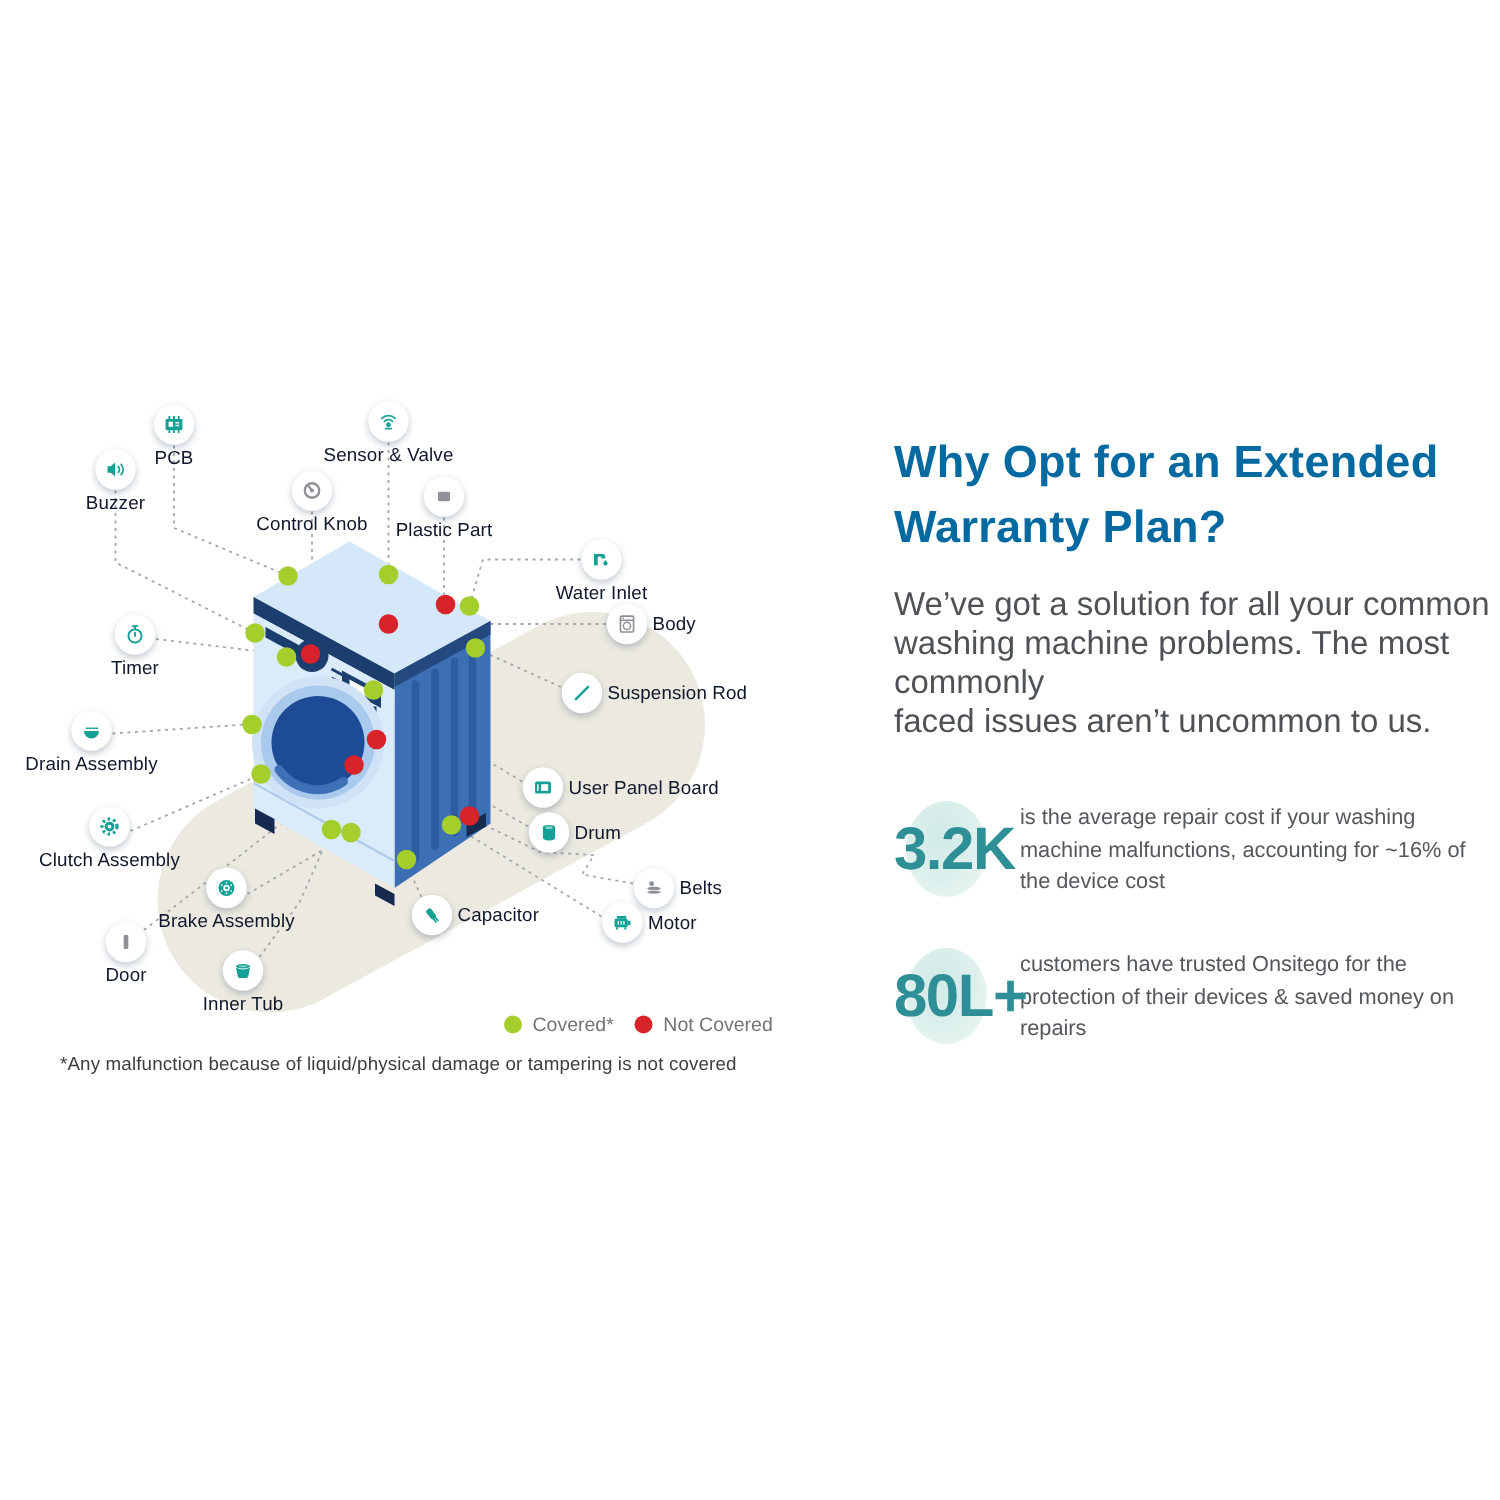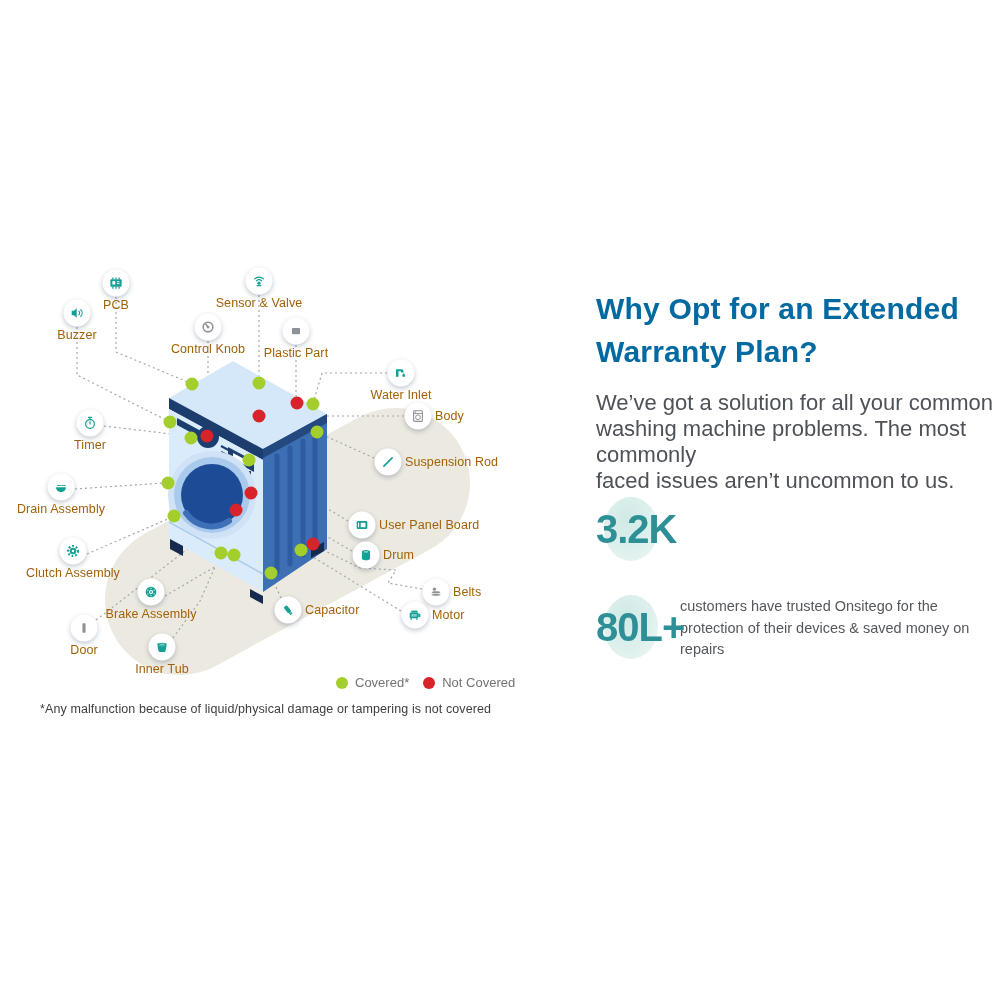--- a/index.html
+++ b/index.html
@@ -9,37 +9,37 @@
   
   #diagram{position:absolute;left:0;top:0;width:545px;height:760px;}
   #diagram-svg{position:absolute;left:0;top:0;}
   #parts-layer{position:absolute;left:0;top:0;width:100%;height:100%;}
   .part{position:absolute;width:0;height:0;}
   .part-icon{position:absolute;left:0;top:0;transform:translate(-50%,-50%);
              width:27px;height:27px;border-radius:50%;background:#fff;
              box-shadow:0 2px 5px rgba(30,60,90,.28);display:flex;align-items:center;justify-content:center;
              color:#14A095;}
   .part-icon.gray{color:#8E9298;}
-  .part-label{position:absolute;font-size:12.5px;color:#a16207;white-space:nowrap;letter-spacing:.1px;}
+  .part-label{position:absolute;font-size:12.5px;color:#0f172a;white-space:nowrap;letter-spacing:.1px;}
   .pos-below .part-label{top:15px;left:0;transform:translateX(-50%);}
   .pos-right .part-label{left:17px;top:0;transform:translateY(-50%);}
 
   .legend{position:absolute;left:336px;top:675px;display:flex;align-items:center;gap:14px;
           font-size:13px;color:#737373;}
   .legend-item{display:flex;align-items:center;}
   .legend-dot{width:12px;height:12px;border-radius:50%;display:inline-block;margin-right:7px;}
   .footnote{position:absolute;left:40px;top:702px;font-size:12.5px;color:#3E3E3E;letter-spacing:.1px;}
 
   
   .right-col{position:absolute;left:596px;top:287px;width:404px;height:470px;}
   .right-col h2{margin:0;font-size:30px;line-height:43px;font-weight:bold;color:#0369a1;
                 white-space:pre-line;letter-spacing:.2px;}
   .right-col .lead{position:absolute;left:0;top:103px;margin:0;font-size:22px;line-height:26px;
                    color:#4E5257;white-space:pre-line;}
-  .stat-row{position:absolute;left:0;width:100%;height:80px;}
+  .stat-row{position:absolute;left:0;width:100%;height:80px;margin-top:37px;}
   .stat-num-wrap{position:absolute;left:0;top:0;width:84px;height:70px;}
   .blob{position:absolute;left:8px;top:0;width:54px;height:64px;border-radius:50%;
         background:radial-gradient(ellipse at 42% 35%, #D0EAE6 0%, #DEF0ED 55%, #EFF8F6 100%);}
   .stat-num{position:absolute;left:0;top:12px;font-size:40px;font-weight:bold;color:#2E8F96;
             line-height:1;white-space:nowrap;letter-spacing:-1px;}
   .stat-text{margin-left:84px;padding-top:1px;font-size:14.5px;line-height:21.5px;color:#54585C;
              white-space:pre-line;}
 </style>
 </head>
 <body>
@@ -351,20 +351,23 @@
 Warranty Plan?</h2>
     <p class="lead">We’ve got a solution for all your common
 washing machine problems. The most commonly
 faced issues aren’t uncommon to us.</p>
 
     <div class="stat-row" style="top:210px">
       <div class="stat-num-wrap">
         <span class="blob"></span>
         <span class="stat-num">3.2K</span>
       </div>
+      <div class="stat-text">is the average repair cost if your washing
+machine malfunctions, accounting for ~16% of
+the device cost</div>
     </div>
 
     <div class="stat-row" style="top:308px">
       <div class="stat-num-wrap">
         <span class="blob"></span>
         <span class="stat-num">80L+</span>
       </div>
       <div class="stat-text">customers have trusted Onsitego for the
 protection of their devices &amp; saved money on
 repairs</div>

